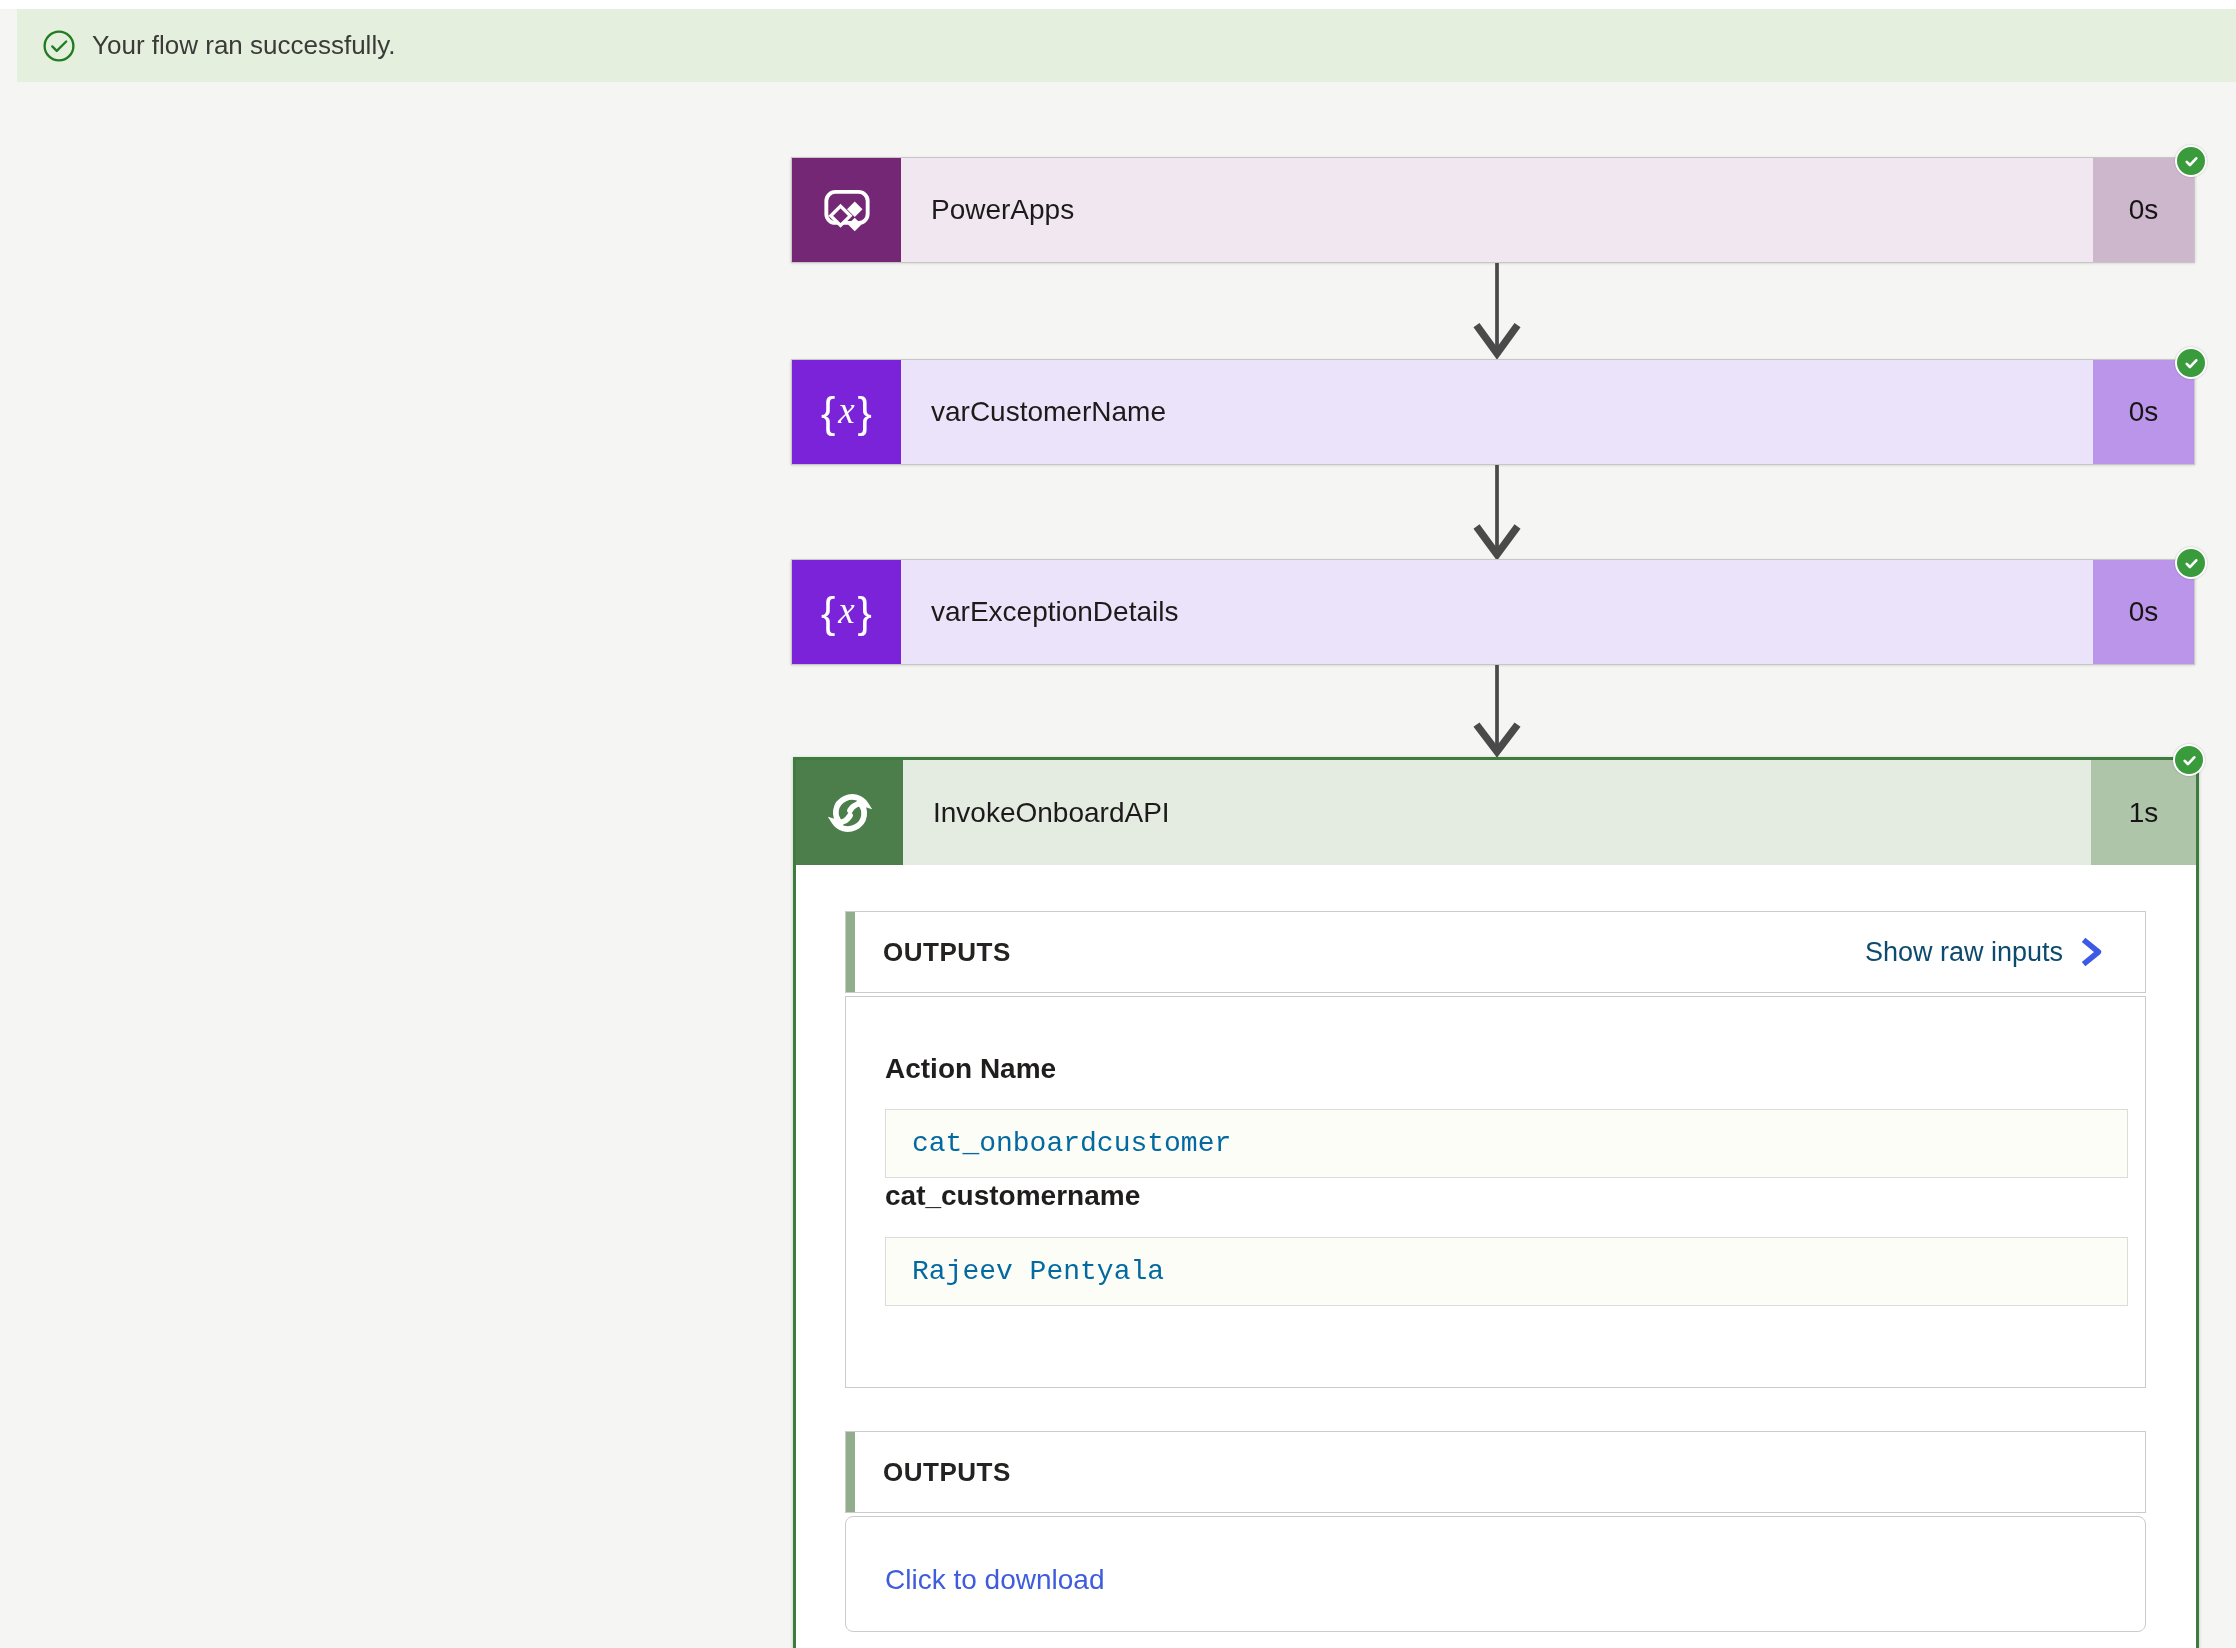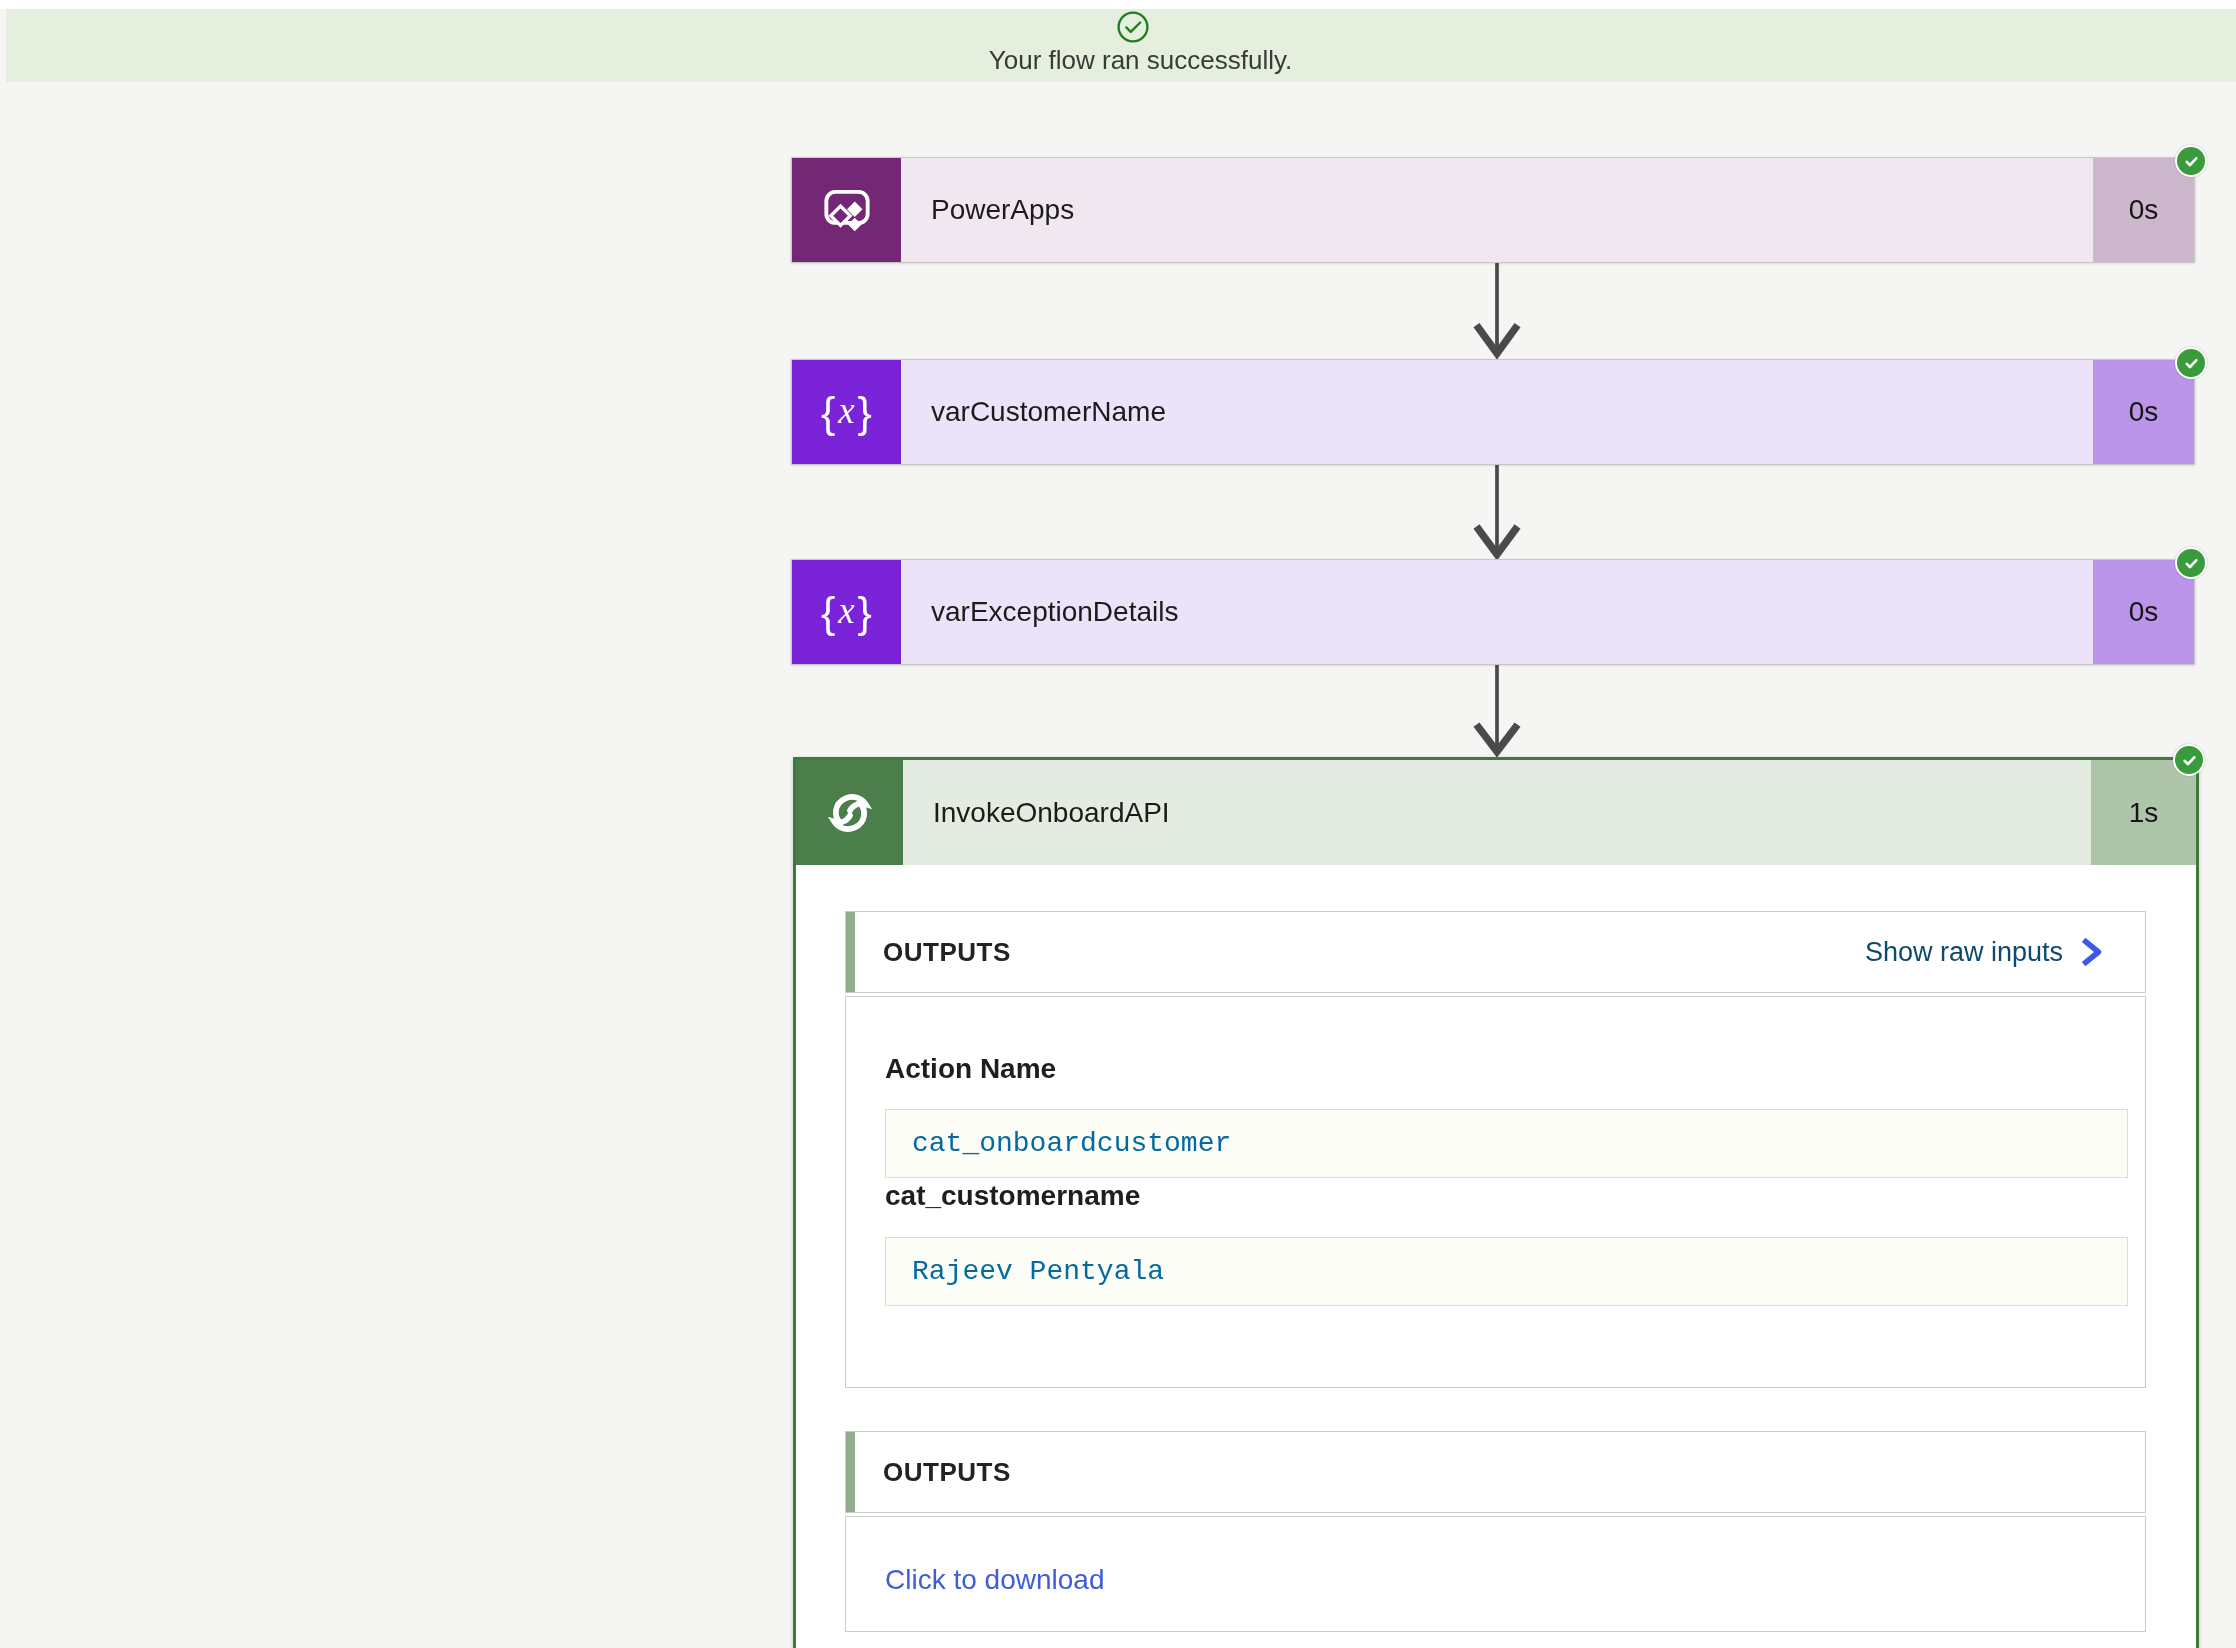--- a/index.html
+++ b/index.html
@@ -9,21 +9,21 @@
     --dataverse-dark:#4c7e4c; --dataverse-light:#e4ece2; --dataverse-mid:#afc5aa;
     --card-border:#3e7b3e; --badge-green:#3a9b3d; --accent-bar:#90ae8c;
     --section-border:#cbcbc9; --field-border:#dddcd8; --field-bg:#fdfdf8;
     --link-blue:#3e5cdc; --chevron-blue:#3e59e3; --arrow-gray:#4a4a4a;
     --node-border:#c9c7c5; --text:#201f1e;
   }
   *{margin:0;padding:0;box-sizing:border-box;}
   html,body{width:2236px;height:1649px;overflow:hidden;}
   body{position:relative;background:var(--bg);font-family:"Liberation Sans","DejaVu Sans",sans-serif;color:var(--text);}
   .top-strip{position:absolute;top:0;left:0;right:0;height:9.4px;background:#ffffff;}
-  .banner{position:absolute;top:9.4px;left:6px;right:0;height:73px;background:var(--banner-bg);display:flex;align-items:center;padding-left:24px;flex-direction:column;}
+  .banner{position:absolute;top:9.4px;left:17px;right:0;height:73px;background:var(--banner-bg);display:flex;align-items:center;padding-left:24px;}
   .banner-text{margin-left:15px;font-size:26px;color:#3b3a39;}
   
   .node{position:absolute;left:791px;width:1404px;height:106px;display:flex;border:0.9px solid var(--node-border);box-shadow:0 0.9px 2.8px rgba(0,0,0,.18);background:#fff;}
   .icon-box{width:109px;flex:none;display:flex;align-items:center;justify-content:center;}
   .node-title{flex:1;display:flex;align-items:center;padding-left:30px;font-size:28px;color:#1c1b1a;}
   .node-duration{width:101px;flex:none;display:flex;align-items:center;justify-content:center;font-size:28px;color:#161514;}
   .node.powerapps .icon-box{background:var(--powerapps-dark);}
   .node.powerapps .node-title{background:var(--powerapps-light);}
   .node.powerapps .node-duration{background:var(--powerapps-mid);}
   .node.variable .icon-box{background:var(--variable-dark);}
@@ -44,21 +44,21 @@
   .section.outputs{top:671px;}
   .sec-header{height:82px;background:#fff;border:1.9px solid var(--section-border);display:flex;align-items:center;padding-right:41px;position:relative;}
   .sec-header::before{content:"";position:absolute;left:0;top:0;bottom:0;width:9.4px;background:var(--accent-bar);}
   .sec-title{margin-left:37px;font-size:26px;font-weight:700;letter-spacing:0.5px;color:#242322;}
   .raw-link{margin-left:auto;display:flex;align-items:center;gap:15px;font-size:27px;color:#0c4a6e;cursor:pointer;}
   .sec-body{border:1.9px solid var(--section-border);background:#fff;margin-top:2.8px;}
   .inputs .sec-body{height:392px;padding:54px 17px 0 39px;}
   .field-label{font-size:28px;font-weight:700;line-height:36px;color:#1f1e1d;}
   .field + .field{}
   .field-value{margin-top:22.5px;height:69px;border:1.9px solid var(--field-border);background:var(--field-bg);display:flex;align-items:center;padding-left:26px;font-family:"Liberation Mono","DejaVu Sans Mono",monospace;font-size:28px;color:#0369a1;}
-  .outputs .sec-body{height:116px;display:flex;align-items:center;padding:13px 17px 0 39px;}
+  .outputs .sec-body{height:116px;display:flex;align-items:center;padding:13px 17px 0 39px;border-radius:8px;}
   .download-link{font-size:28px;color:var(--link-blue);cursor:pointer;}
 </style>
 </head>
 <body>
 
 <div class="top-strip"></div>
 
 <div class="banner">
   <svg width="36" height="36" viewBox="0 0 40 40">
     <circle cx="20" cy="20" r="16" fill="none" stroke="#217c21" stroke-width="2.6"></circle>

